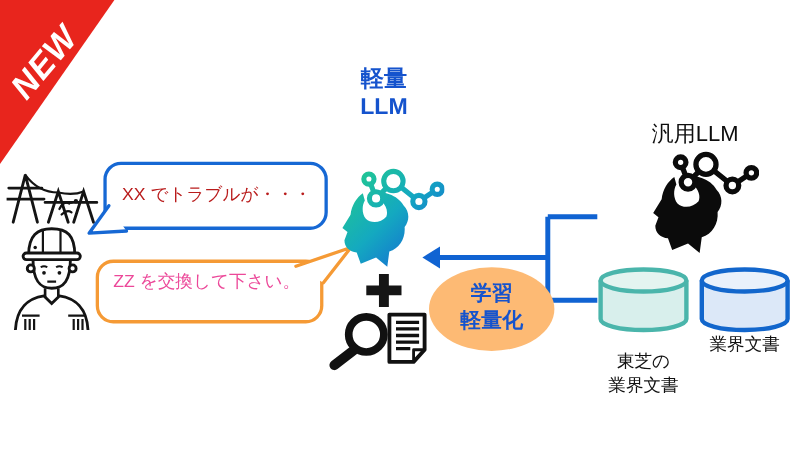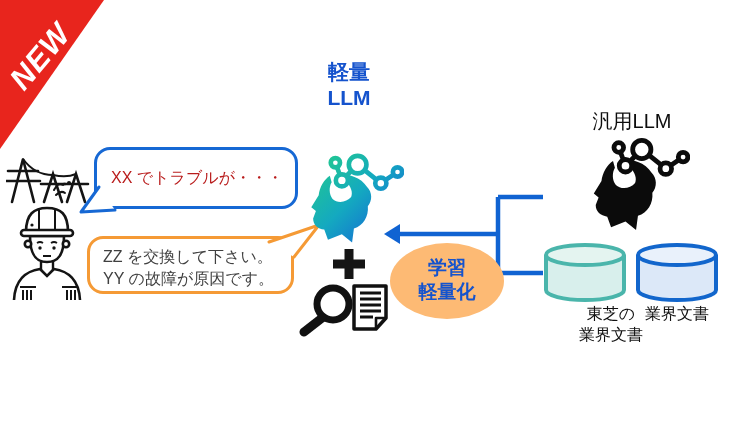--- a/index.html
+++ b/index.html
@@ -6,32 +6,32 @@
   .stage{
     position:relative;width:730px;height:427px;background:#ffffff;overflow:hidden;
     font-family:"Liberation Sans",sans-serif;color:#1a1a1a;
   }
   .abs{position:absolute;}
   
   .bubble{position:absolute;background:#fff;border-radius:16px;box-sizing:border-box;}
   .bubble-q{left:94px;top:147px;width:204px;height:62px;border:3px solid #1668d4;}
   .bubble-a{left:87px;top:236px;width:207px;height:58px;border:3px solid #f59a35;}
   .bubble-q .txt{position:absolute;left:14px;top:0;line-height:56px;font-size:16px;white-space:nowrap;color:#b91c1c;}
-  .bubble-a .txt{position:absolute;left:13px;top:7px;line-height:22px;font-size:16px;color:#404040;}
+  .bubble-a .txt{position:absolute;left:13px;top:7px;line-height:22px;font-size:16px;color:#ec4899;}
   .tail{position:absolute;overflow:visible;}
   
   .llm-title{left:289px;top:59px;width:120px;text-align:center;font-size:21px;font-weight:bold;color:#1553cd;line-height:26px;}
   
   .process-ellipse{left:390px;top:243px;width:114px;height:76px;border-radius:50%;background:#fdba74;
     text-align:center;font-size:19px;font-weight:bold;color:#1553cd;line-height:24px;padding-top:0;box-sizing:border-box;}
   .process-ellipse .inner{padding-top:13px;}
   
   .generic-llm-title{left:572px;top:108px;width:120px;text-align:center;font-size:20px;font-weight:normal;color:#0d0d0d;}
   .dblabel{position:absolute;top:303px;width:92px;text-align:center;font-size:16px;line-height:21px;color:#111;}
-  .dblabel-1{left:565px;}
+  .dblabel-1{left:539px;margin-top:16px;}
   .dblabel-2{left:631px;}
 </style>
 </head>
 <body>
 
 <div class="stage">
 
   <svg class="abs" style="left:0;top:0;" width="150" height="155" viewBox="0 0 150 155">
     <polygon points="0,0 104,0 0,149" fill="#e8251d"></polygon>
     <text transform="translate(24,92) rotate(-50)" font-size="31" font-weight="bold" font-style="italic" fill="#ffffff" letter-spacing="1">NEW</text>
@@ -75,21 +75,20 @@
     <span class="txt">XX でトラブルが・・・</span>
   </div>
 
   <div class="bubble bubble-a">
     <svg class="tail" style="left:171px;top:-22px;" width="62" height="46" viewBox="0 0 62 46">
       <polygon points="8,25 58,8 33,40" fill="#ffffff"></polygon>
       <path d="M8,25 L58,8 L33,40" fill="none" stroke="#f59a35" stroke-width="3" stroke-linejoin="round" stroke-linecap="round"></path>
     </svg>
     <span class="txt">
       <span>ZZ を交換して下さい。</span><br>
-      <span>YY の故障が原因です。</span>
     </span>
   </div>
 
   <div class="abs llm-title">
     <div>軽量</div>
     <div>LLM</div>
   </div>
 
   <svg class="abs" style="left:302px;top:150px;" width="102" height="96" viewBox="0 0 110 100">
     <defs>

